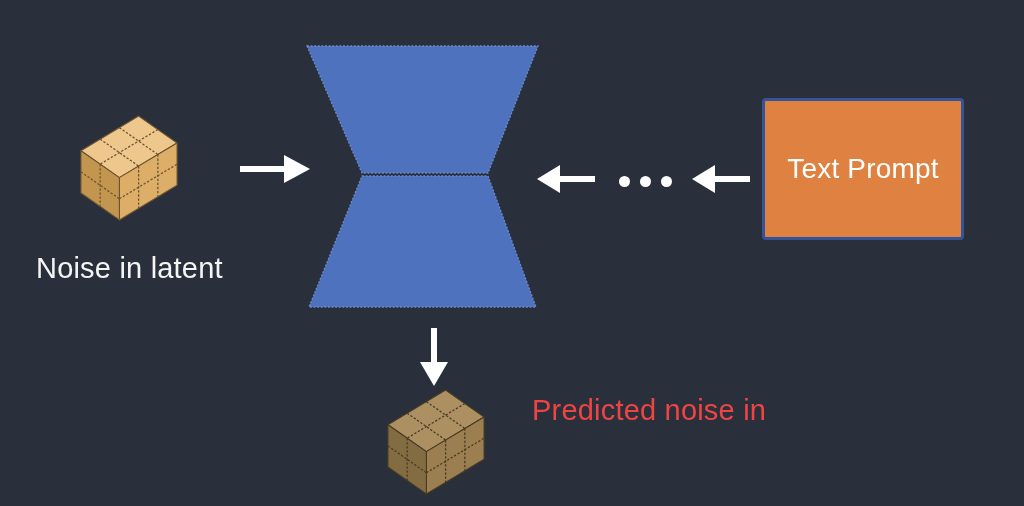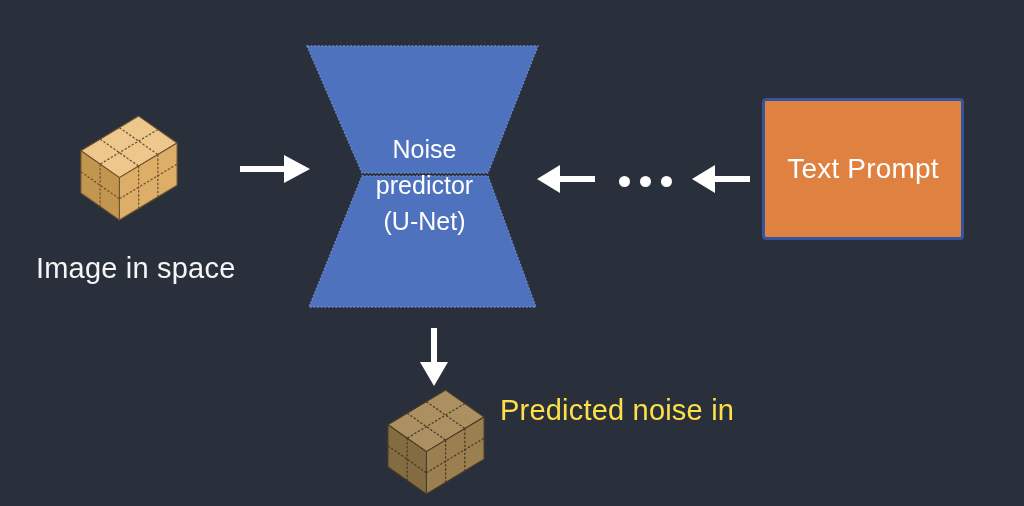--- a/index.html
+++ b/index.html
@@ -72,25 +72,20 @@
   <svg class="abs" style="left:240px; top:154px;" width="70" height="30" viewBox="0 0 70 30">
     <rect x="0" y="12" width="46" height="6" style="fill: rgb(255, 255, 255);"></rect>
     <polygon points="44,1 70,15 44,29" style="fill: rgb(255, 255, 255);"></polygon>
   </svg>
 
   <svg class="abs" style="left:300px; top:40px;" width="245" height="272" viewBox="0 0 245 272">
     <polygon points="7,6 238,6 188,133 62,133" stroke-width="1.3" stroke-dasharray="2,1.6" style="fill: rgb(78, 114, 190); stroke: rgb(106, 136, 198);"></polygon>
     <polygon points="62,136 188,136 236,267 9,267" stroke-width="1.3" stroke-dasharray="2,1.6" style="fill: rgb(78, 114, 190); stroke: rgb(106, 136, 198);"></polygon>
   </svg>
 
-  <div class="abs unet-label" style="left: 327px; top: 131px; color: rgb(255, 255, 255);">
-    <span>Noise</span>
-    <span>predictor</span>
-    <span>(U-Net)</span>
-  </div>
 
   <svg class="abs" style="left:537px; top:164px;" width="58" height="30" viewBox="0 0 58 30">
     <polygon points="23,1 0,15 23,29" style="fill: rgb(255, 255, 255);"></polygon>
     <rect x="21" y="12" width="37" height="6" style="fill: rgb(255, 255, 255);"></rect>
   </svg>
 
   <div class="abs dots" style="left:619px; top:176px;">
       <i style="background: rgb(255, 255, 255);"></i>
       <i style="background: rgb(255, 255, 255);"></i>
       <i style="background: rgb(255, 255, 255);"></i>
@@ -118,20 +113,20 @@
       <line x1="22" y1="28" x2="62" y2="56" stroke="#473A24" stroke-width="1.3" stroke-dasharray="2.4,1.8"></line>
       <line x1="82" y1="18" x2="22" y2="54" stroke="#473A24" stroke-width="1.3" stroke-dasharray="2.4,1.8"></line>
       <line x1="62" y1="56" x2="62" y2="100" stroke="#473A24" stroke-width="1.3" stroke-dasharray="2.4,1.8"></line>
       <line x1="82" y1="44" x2="82" y2="88" stroke="#473A24" stroke-width="1.3" stroke-dasharray="2.4,1.8"></line>
       <line x1="42" y1="90" x2="102" y2="54" stroke="#473A24" stroke-width="1.3" stroke-dasharray="2.4,1.8"></line>
       <line x1="22" y1="54" x2="22" y2="98" stroke="#473A24" stroke-width="1.3" stroke-dasharray="2.4,1.8"></line>
       <line x1="2" y1="62" x2="42" y2="90" stroke="#473A24" stroke-width="1.3" stroke-dasharray="2.4,1.8"></line>
     </svg>
 
   <div class="abs caption" style="left: 36px; top: 249px; color: rgb(245, 245, 245);">
-    <span>Image in space</span>
+    <span>Noise in latent</span>
   </div>
 
-  <div class="abs caption" style="left: 500px; top: 391px; color: #fde047;">
+  <div class="abs caption" style="left: 532px; top: 391px; color: #ef4444;">
     <span>Predicted noise in</span>
   </div>
 
 </div>
 
 </body></html>

